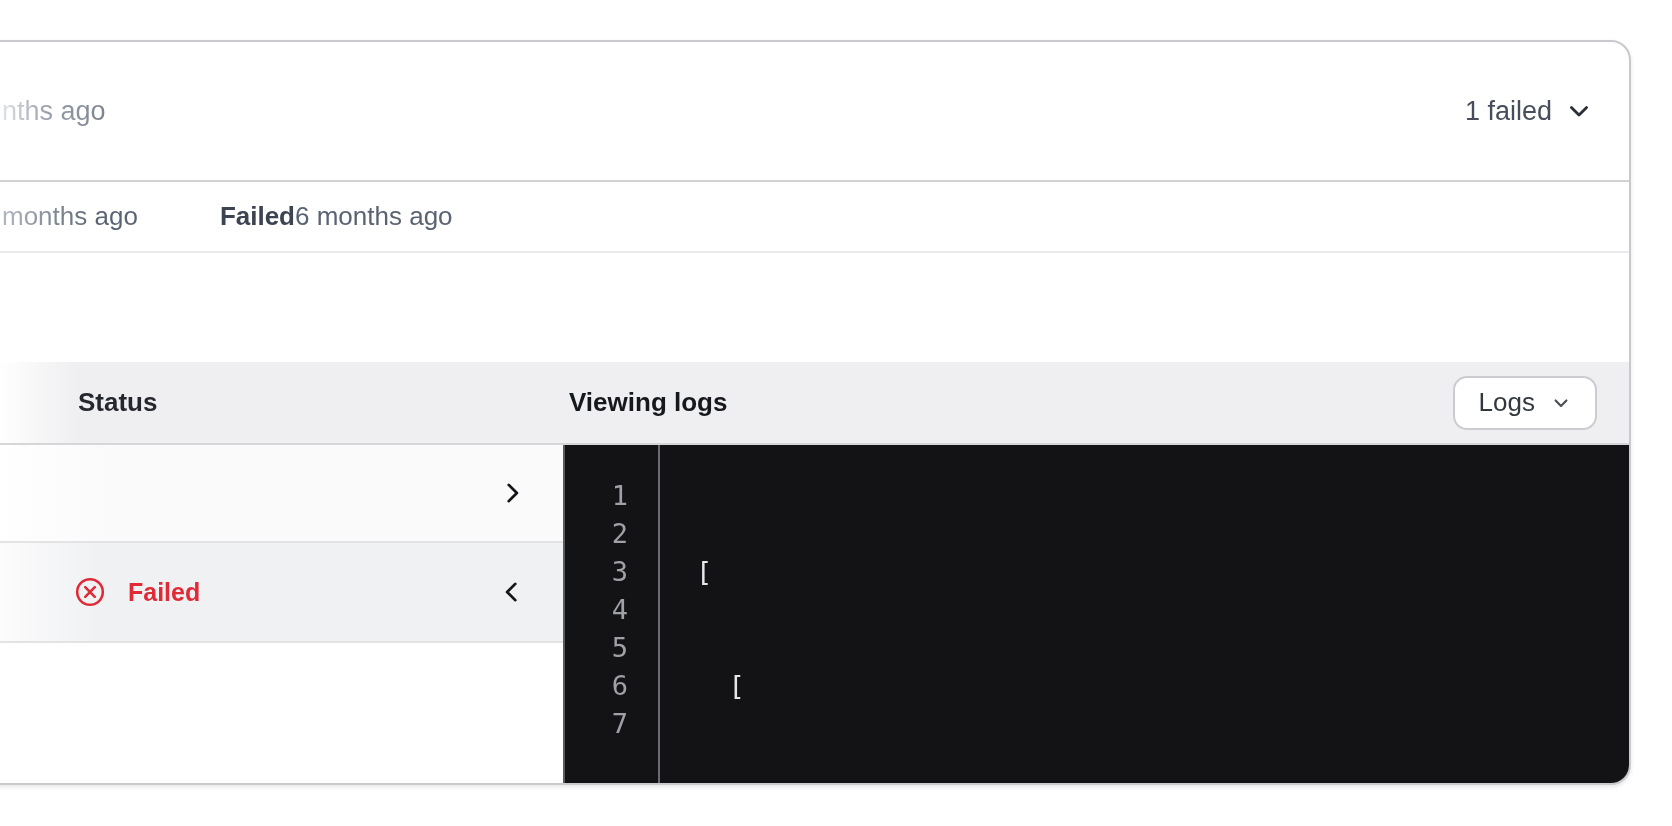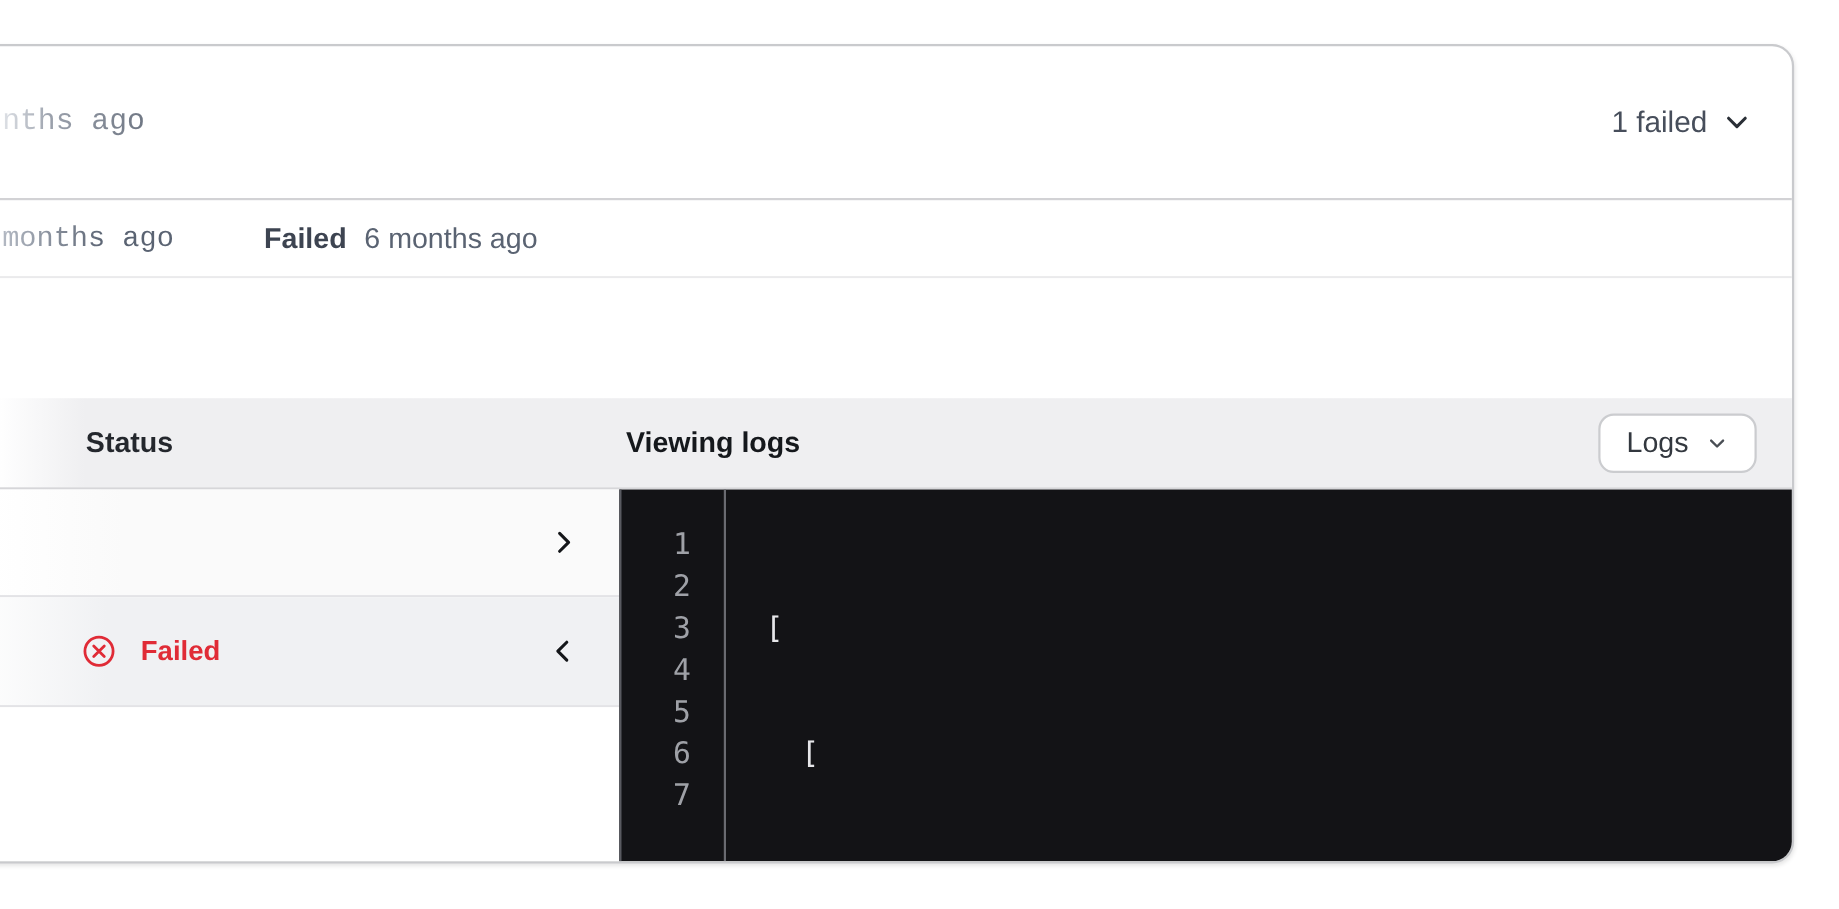--- a/index.html
+++ b/index.html
@@ -19,38 +19,38 @@
   
   .run-header {
     height:140px; flex:0 0 auto; box-sizing:border-box;
     border-bottom:2px solid #d2d2d5;
     display:flex; align-items:center; justify-content:space-between;
     padding:0 36px 0 40px;
   }
   .fade-strong {
     font-size:27px;
     background:linear-gradient(90deg,#dfe2e7 0px,#9aa0ab 45px,#656d7a 150px);
-    -webkit-background-clip:text; background-clip:text; color:transparent;font-family:Liberation Mono, monospace;
+    -webkit-background-clip:text; background-clip:text; color:transparent;
   }
   .fail-summary { display:flex; align-items:center; gap:13px; font-size:27px; color:#474e5b; cursor:pointer; }
   .chev { display:block; }
 
   
   .run-meta {
     height:71px; flex:0 0 auto; box-sizing:border-box;
     border-bottom:2px solid #eaeaec;
     display:flex; align-items:center; padding-left:40px;
     font-size:26px; color:#5a6372;
   }
   .fade-mild {
     background:linear-gradient(90deg,#b3b9c3 0px,#5a6372 95px);
-    -webkit-background-clip:text; background-clip:text; color:transparent;font-family:Liberation Mono, monospace;
+    -webkit-background-clip:text; background-clip:text; color:transparent;
   }
   .meta-status { margin-left:82px; font-weight:700; color:#3d4451; }
-  .meta-when { margin-left:16px; }
+  .meta-when { }
 
   .gap { height:109px; flex:0 0 auto; background:#ffffff; }
 
   
   .toolbar {
     height:83px; flex:0 0 auto; box-sizing:border-box;
     background:linear-gradient(90deg,#ffffff 35px,#efeff1 115px);
     border-bottom:2px solid #d6d6d9;
     display:flex; align-items:center;
   }

